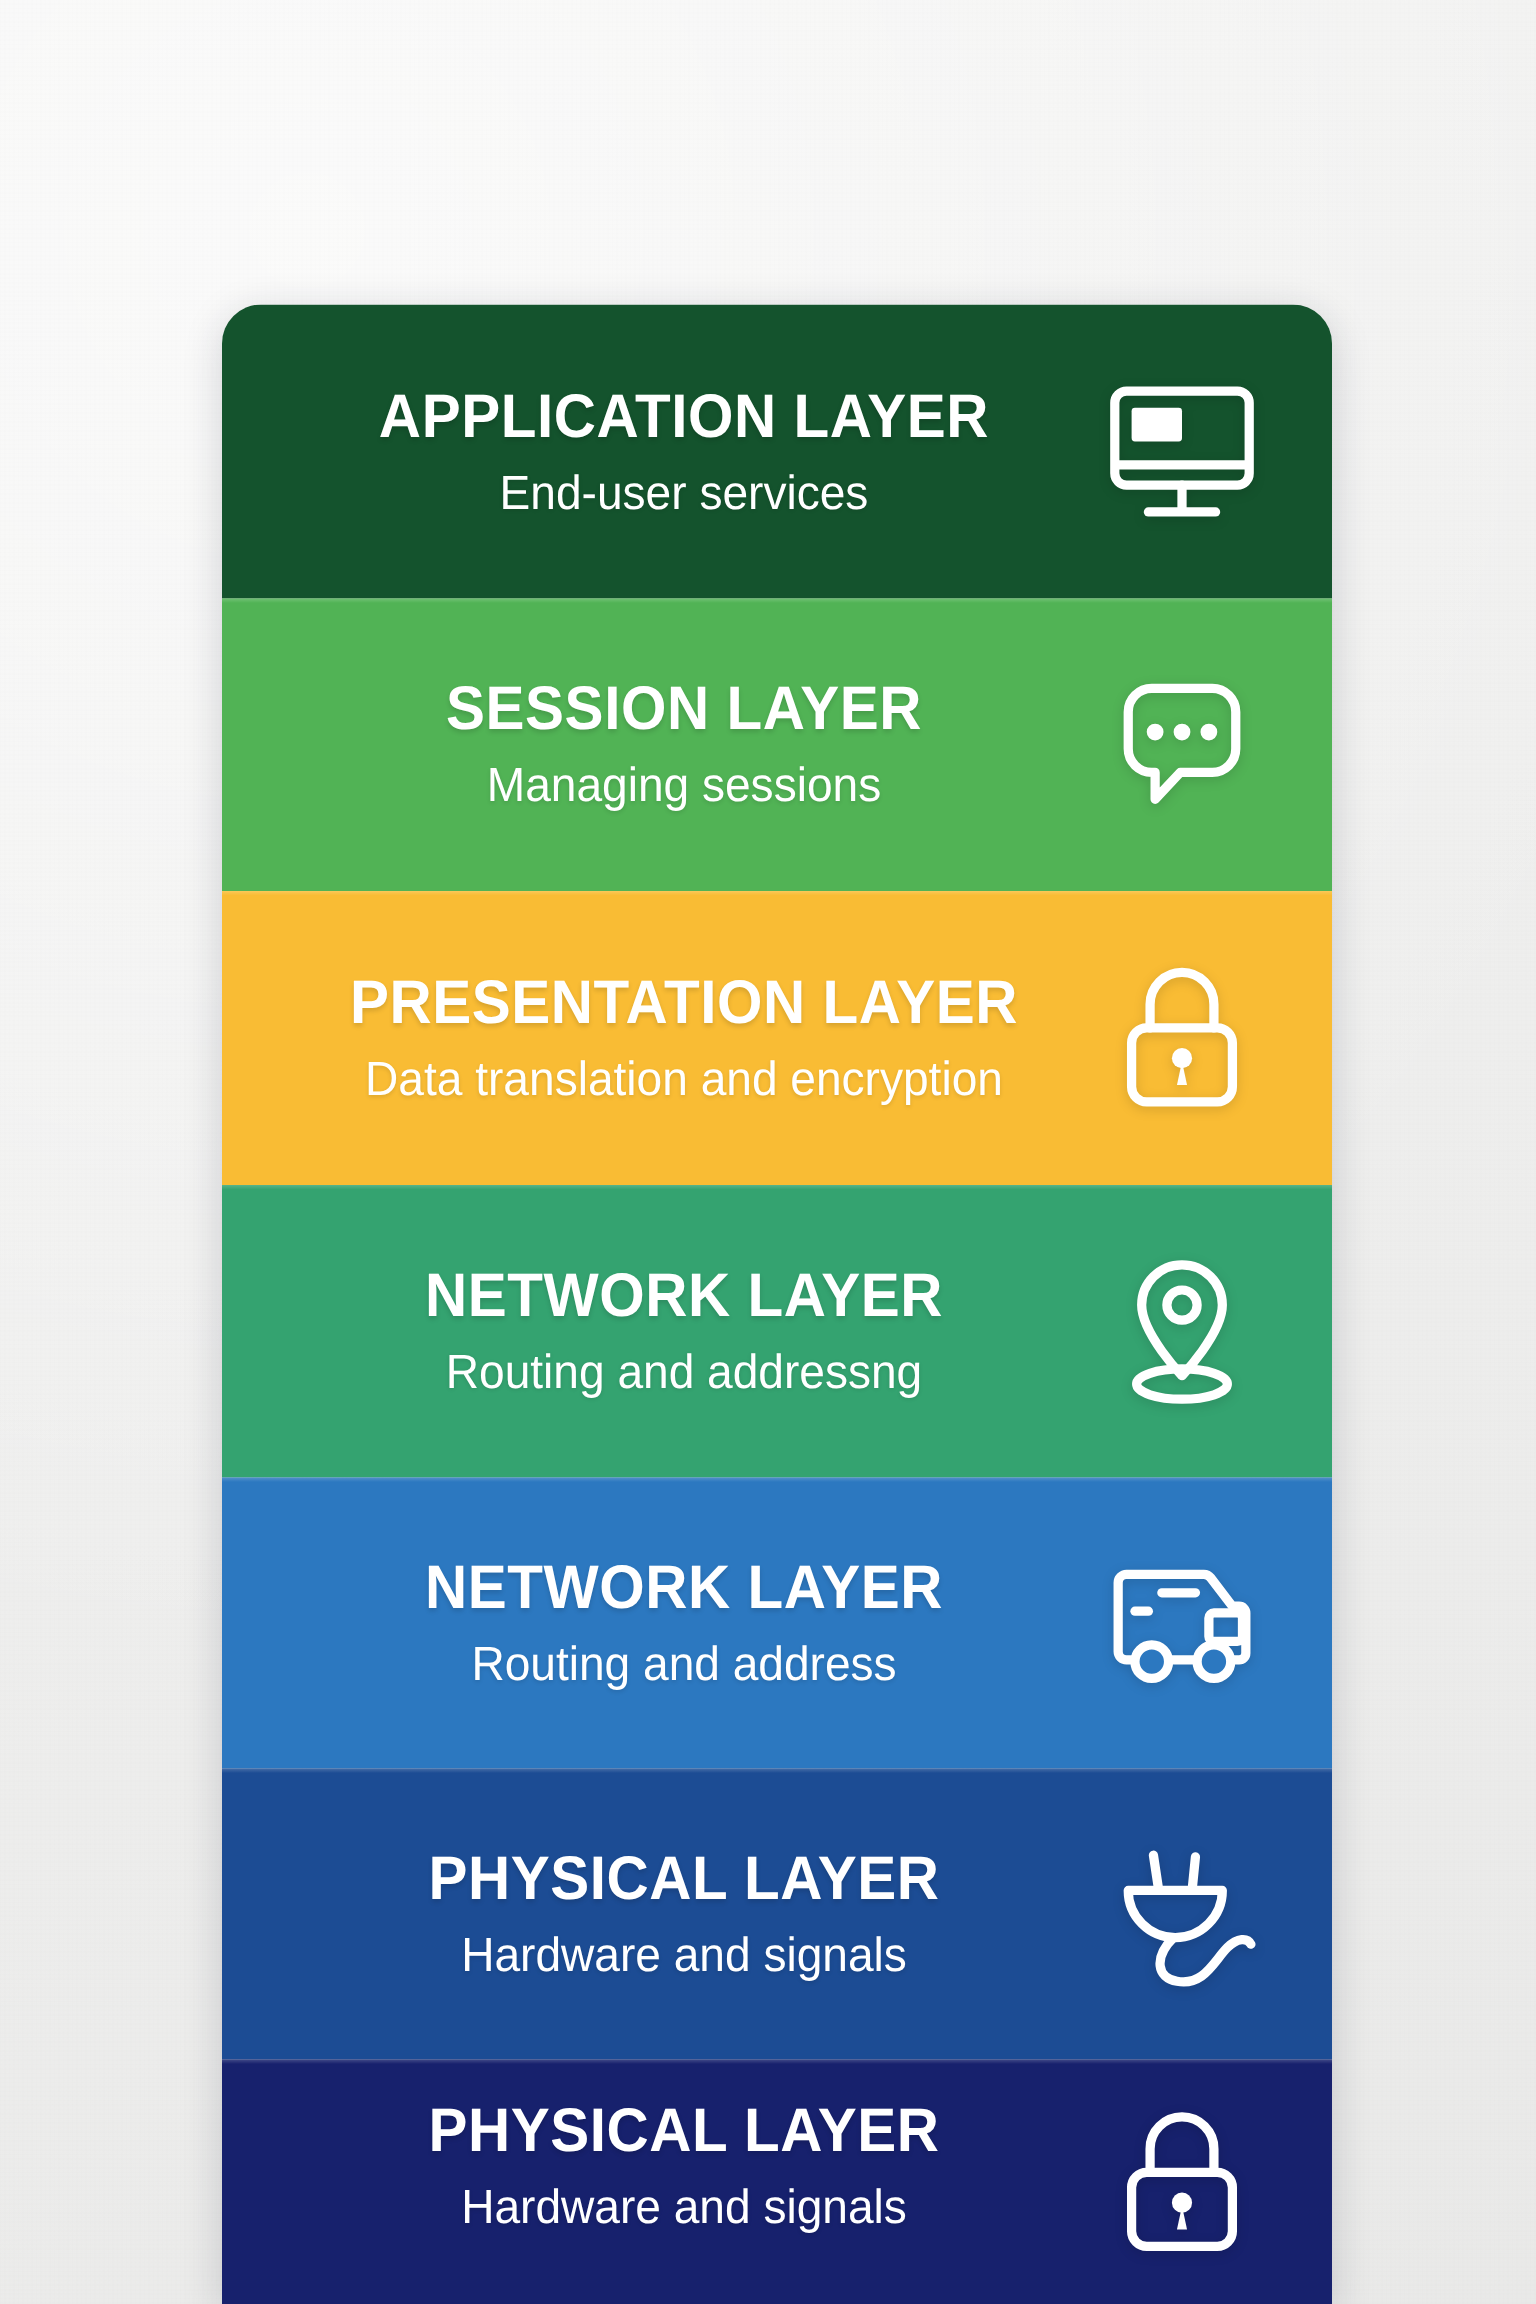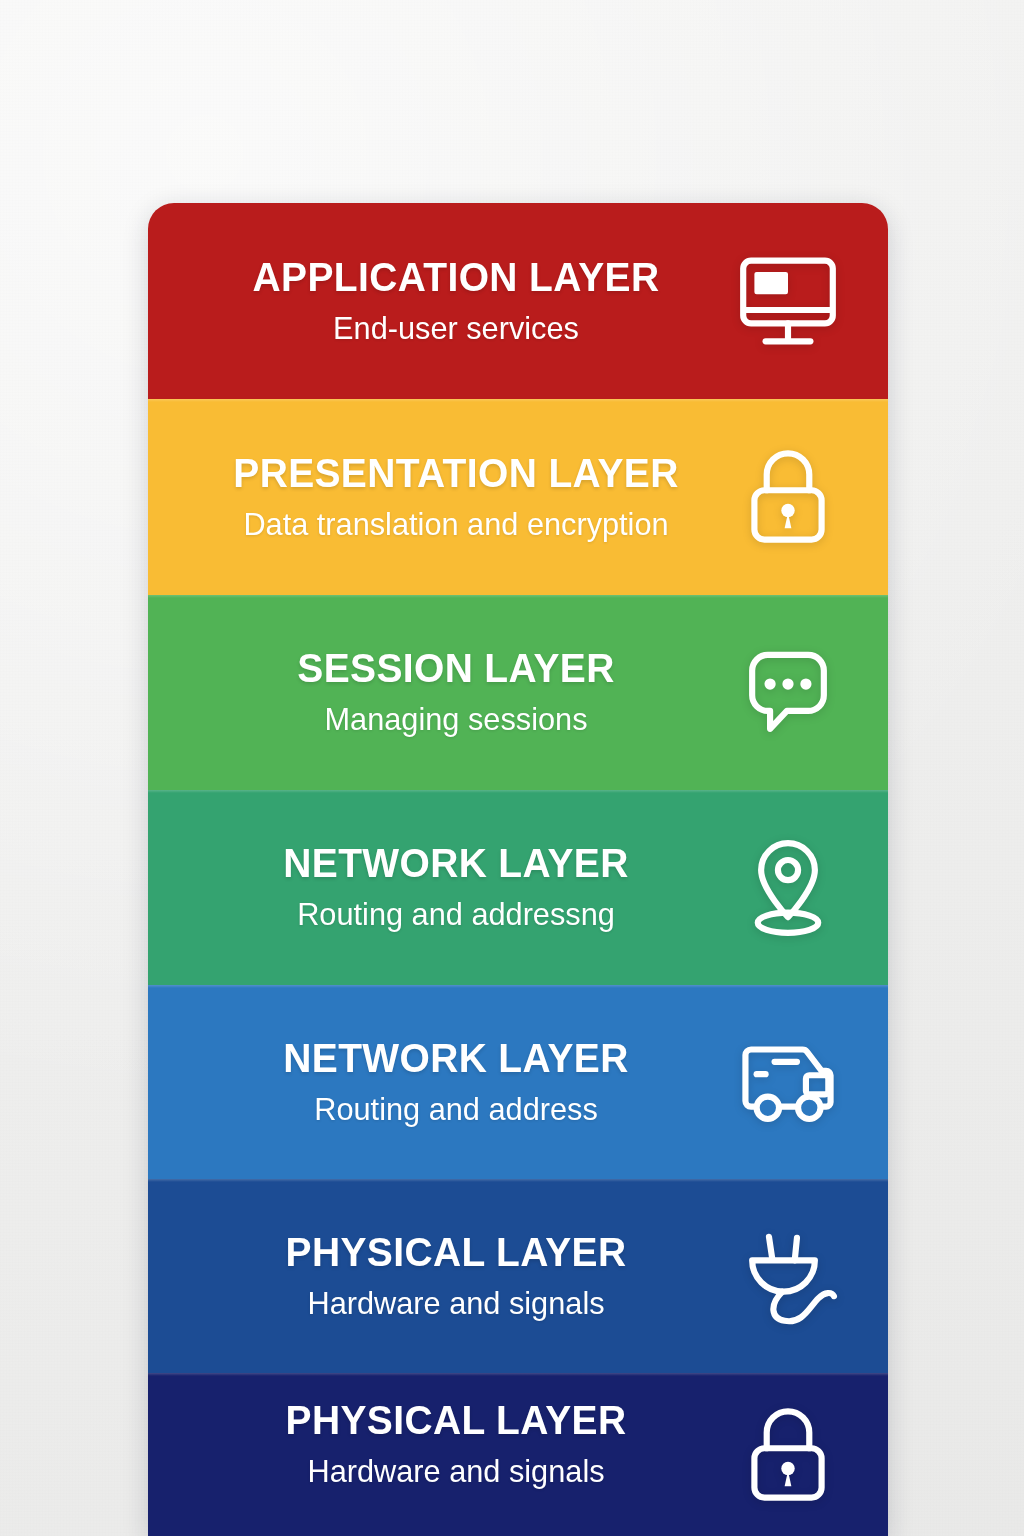--- a/index.html
+++ b/index.html
@@ -149,67 +149,67 @@
   .h-phy2 .layer-inner{ align-items:flex-start; padding-top:26px; }
 </style>
 </head>
 <body style="background-color: rgb(241, 241, 240);">
 
 <div class="page">
 
 
   <div class="stack">
 
-    <div class="layer h-app first" style="background:#b91c1c;">
+    <div class="layer h-app first" style="background:#14532d;">
       <div class="layer-inner">
         <div class="texts">
           <div class="layer-title">APPLICATION LAYER</div>
           <div class="layer-sub">End-user services</div>
         </div>
         <div class="icon">
           <svg viewBox="0 0 100 100" fill="none" stroke="#fff" stroke-width="5.5" stroke-linecap="round" stroke-linejoin="round">
             <rect x="10" y="14" width="80" height="56" rx="7"></rect>
             <rect x="20" y="24" width="30" height="20" rx="2" fill="#fff" stroke="none"></rect>
             <line x1="12" y1="58" x2="88" y2="58"></line>
             <line x1="50" y1="70" x2="50" y2="84"></line>
             <line x1="30" y1="86" x2="70" y2="86"></line>
           </svg>
         </div>
       </div>
     </div>
 
+    <div class="layer h-sess" style="background:#51b355;">
+      <div class="layer-inner">
+        <div class="texts">
+          <div class="layer-title">SESSION LAYER</div>
+          <div class="layer-sub">Managing sessions</div>
+        </div>
+        <div class="icon">
+          <svg viewBox="0 0 100 100" fill="none" stroke="#fff" stroke-width="5.5" stroke-linecap="round" stroke-linejoin="round">
+            <path d="M82 30 a14 14 0 0 0-14-14 H32 A14 14 0 0 0 18 30 v22 a14 14 0 0 0 14 14 h2 v16 l15-16 h19 a14 14 0 0 0 14-14 z"></path>
+            <circle cx="34" cy="42" r="5" fill="#fff" stroke="none"></circle>
+            <circle cx="50" cy="42" r="5" fill="#fff" stroke="none"></circle>
+            <circle cx="66" cy="42" r="5" fill="#fff" stroke="none"></circle>
+          </svg>
+        </div>
+      </div>
+    </div>
+
     <div class="layer h-pres" style="background:#f9bc34;">
       <div class="layer-inner">
         <div class="texts">
           <div class="layer-title">PRESENTATION LAYER</div>
           <div class="layer-sub">Data translation and encryption</div>
         </div>
         <div class="icon">
           <svg viewBox="0 0 100 100" fill="none" stroke="#fff" stroke-width="5.5" stroke-linecap="round" stroke-linejoin="round">
             <path d="M31 44 V30 a19 19 0 0 1 38 0 v14"></path>
             <rect x="20" y="44" width="60" height="44" rx="9"></rect>
             <circle cx="50" cy="62" r="6" fill="#fff" stroke="none"></circle>
             <path d="M50 64 l3 14 h-6 z" fill="#fff" stroke="none"></path>
-          </svg>
-        </div>
-      </div>
-    </div>
-
-    <div class="layer h-sess" style="background:#51b355;">
-      <div class="layer-inner">
-        <div class="texts">
-          <div class="layer-title">SESSION LAYER</div>
-          <div class="layer-sub">Managing sessions</div>
-        </div>
-        <div class="icon">
-          <svg viewBox="0 0 100 100" fill="none" stroke="#fff" stroke-width="5.5" stroke-linecap="round" stroke-linejoin="round">
-            <path d="M82 30 a14 14 0 0 0-14-14 H32 A14 14 0 0 0 18 30 v22 a14 14 0 0 0 14 14 h2 v16 l15-16 h19 a14 14 0 0 0 14-14 z"></path>
-            <circle cx="34" cy="42" r="5" fill="#fff" stroke="none"></circle>
-            <circle cx="50" cy="42" r="5" fill="#fff" stroke="none"></circle>
-            <circle cx="66" cy="42" r="5" fill="#fff" stroke="none"></circle>
           </svg>
         </div>
       </div>
     </div>
 
     <div class="layer h-net1" style="background:#34a370;">
       <div class="layer-inner">
         <div class="texts">
           <div class="layer-title">NETWORK LAYER</div>
           <div class="layer-sub">Routing and addressng</div>

